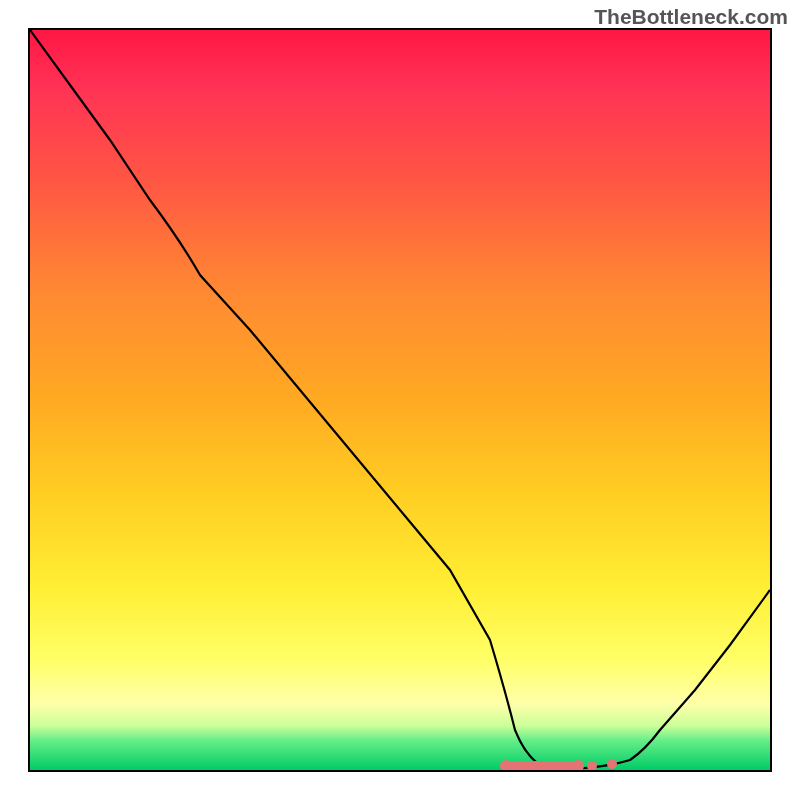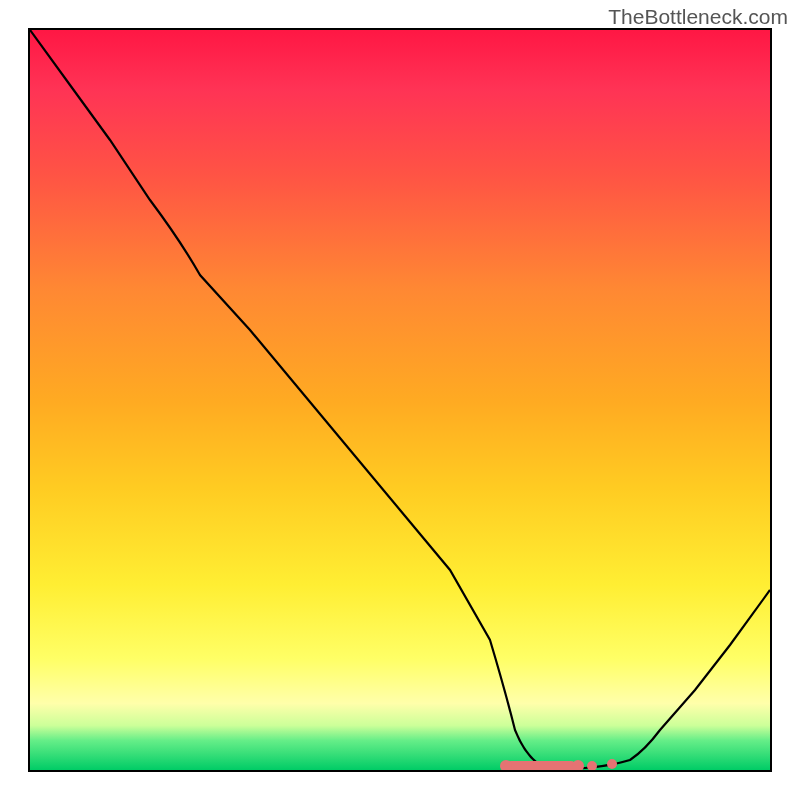--- a/index.html
+++ b/index.html
@@ -14,21 +14,21 @@
   .container {
     width: 800px;
     height: 800px;
     position: relative;
   }
   .watermark {
     position: absolute;
     top: 5px;
     right: 12px;
     font-size: 21px;
-    font-weight: normal;
+    font-weight: bold;
     color: #555555;
     z-index: 10;
   }
   .chart-area {
     position: absolute;
     left: 28px;
     top: 28px;
     width: 744px;
     height: 744px;
     border: 2px solid #000000;

